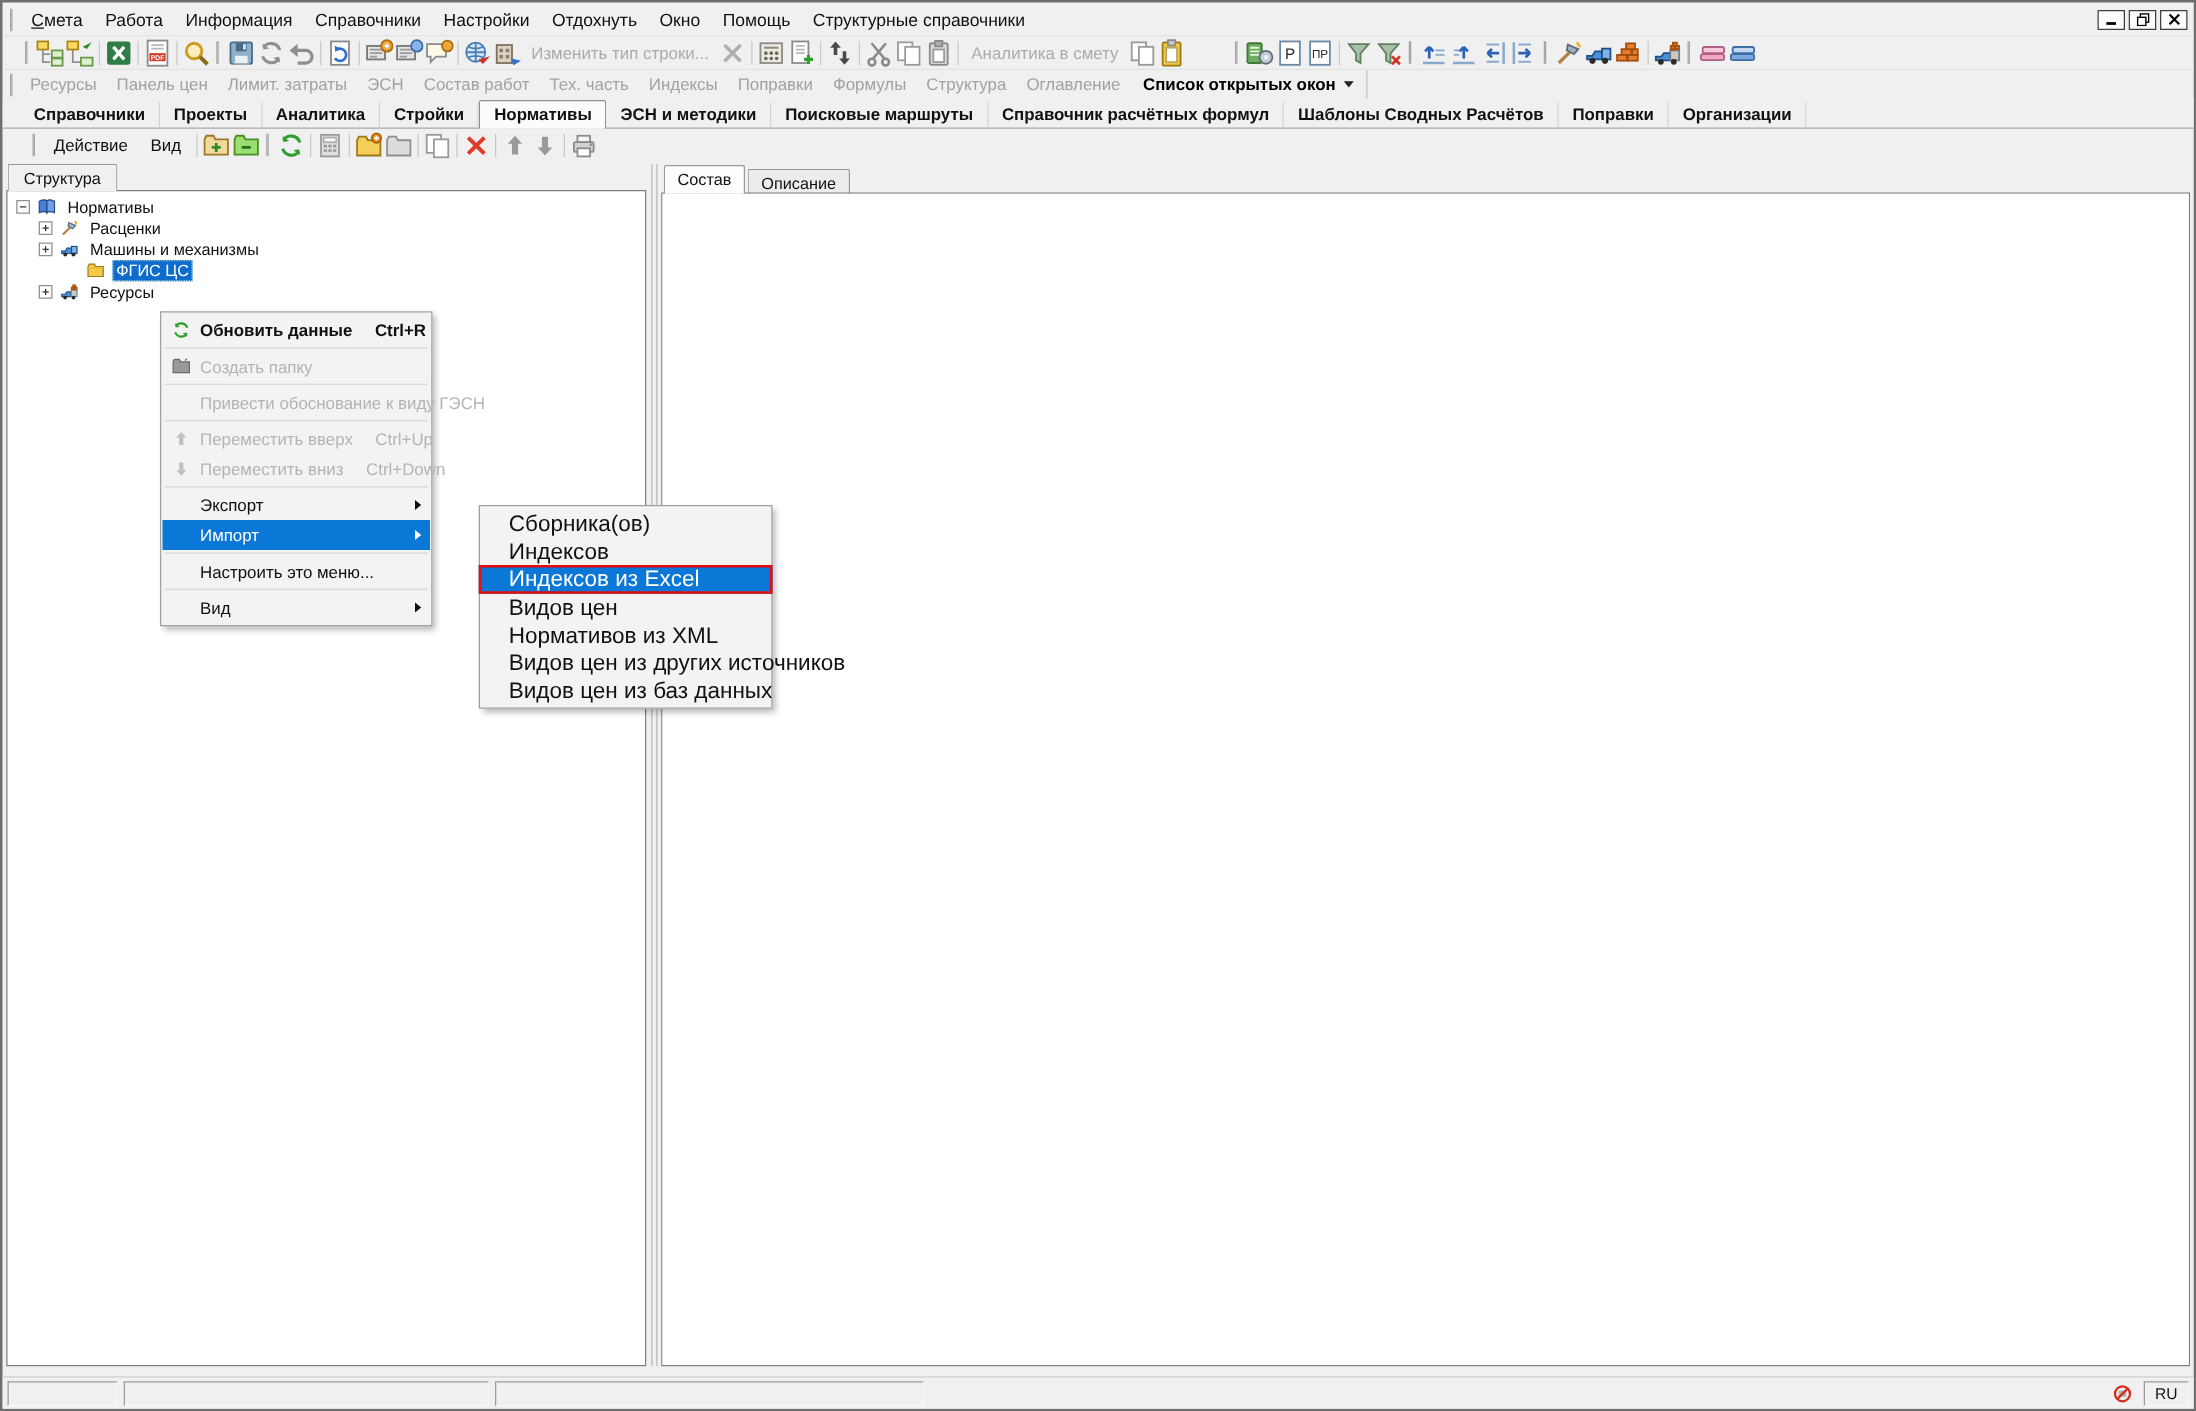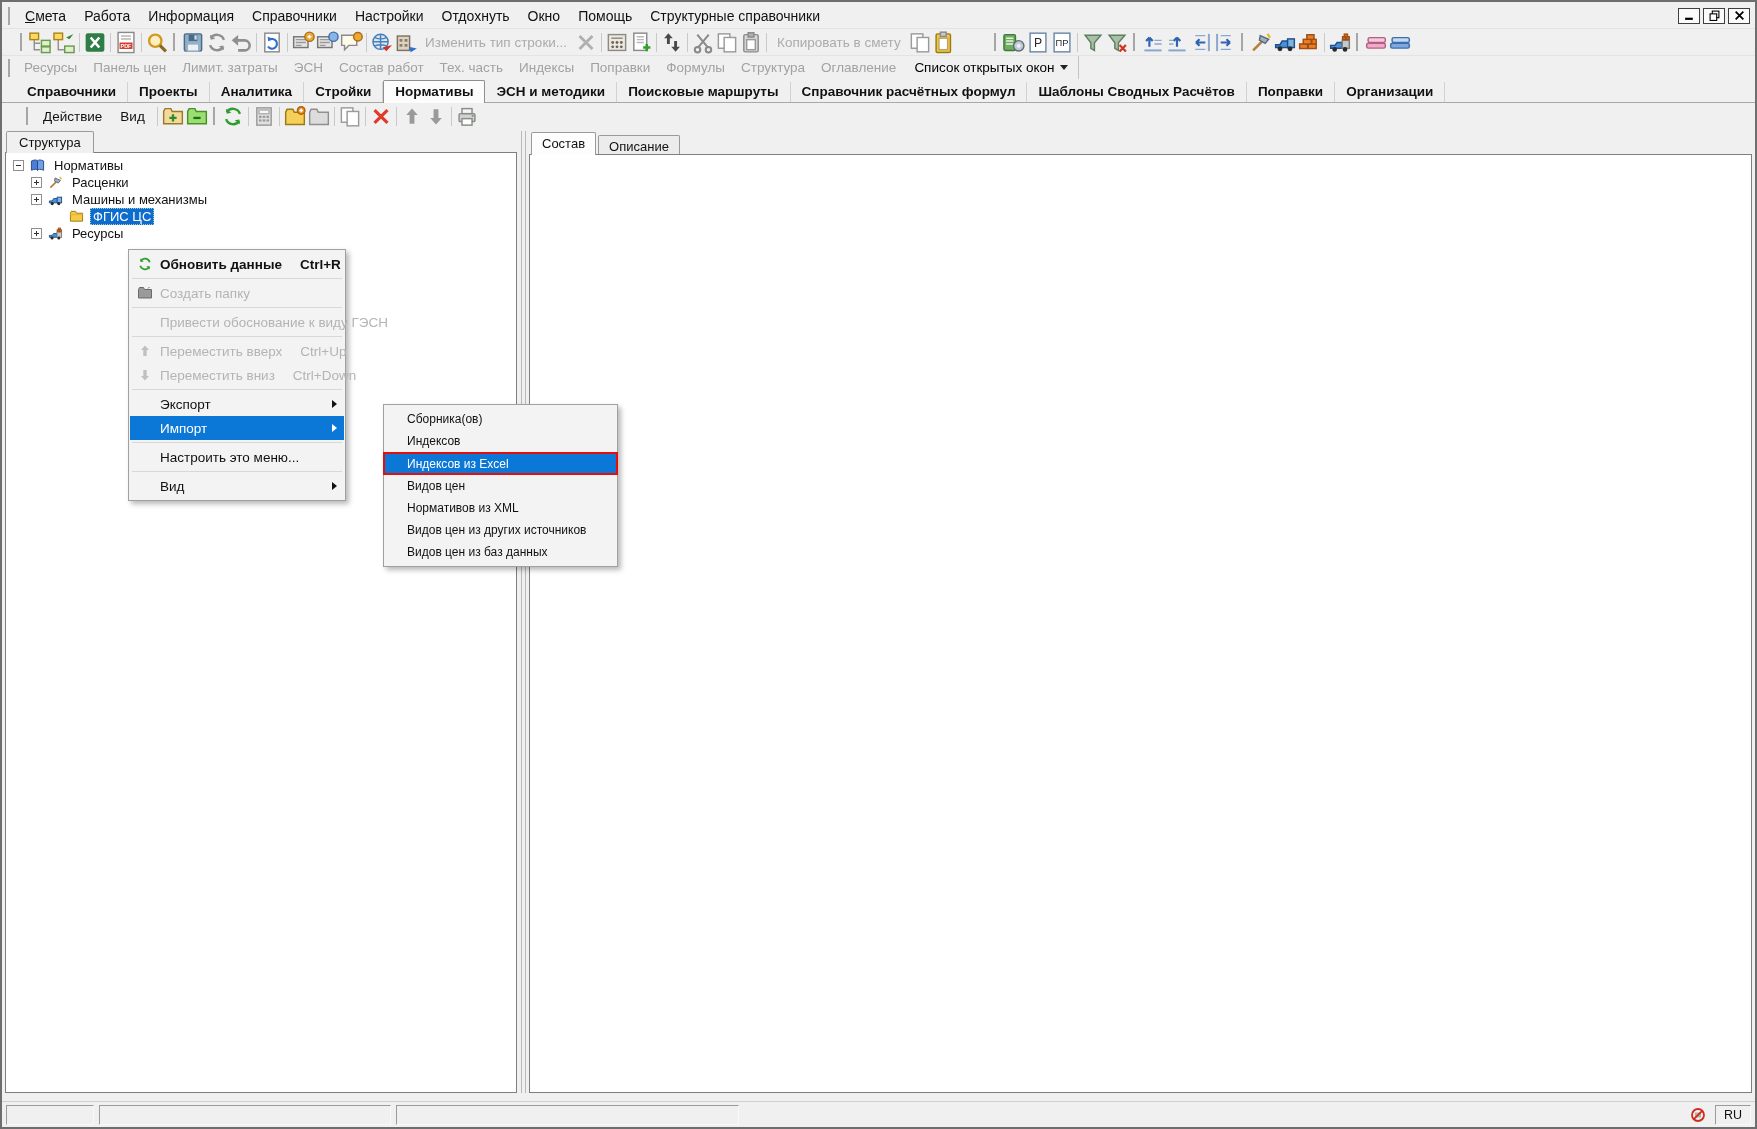--- a/index.html
+++ b/index.html
@@ -22,21 +22,21 @@
   .winbtn{width:22px;height:16px;border:1px solid #3f3f3f;background:#fbfbfb;display:inline-flex;align-items:center;justify-content:center;margin-left:3px;flex:none}
   .winbtn svg{width:11px;height:11px}
   
   .toolbar{display:flex;align-items:center;border-top:1px solid #e3e3e3;flex:none}
   .tb1{height:27px;padding:0 14px}
   .tbtn{width:24px;height:23px;display:inline-flex;align-items:center;justify-content:center;flex:none}
   .tlabel{font-size:13.5px;color:#ababab;padding:0 7px;white-space:nowrap}
   .gap30{width:34px;flex:none}
   .tb2{height:24px;padding:0 2px;font-size:13.5px}
   .t2item{color:#a2a2a2;padding:0 8px;white-space:nowrap}
-  .t2bold{color:#000;font-weight:normal;padding:0 4px 0 10px;white-space:nowrap}
+  .t2bold{color:#000;font-weight:bold;padding:0 4px 0 10px;white-space:nowrap}
   .caret{width:0;height:0;border-left:4px solid transparent;border-right:4px solid transparent;border-top:5px solid #222;display:inline-block;margin:0 10px 0 2px}
   .t2sep{width:1px;height:24px;background:#c4c4c4}
   
   .tabstrip{height:24px;background:#f0f0f0;border-bottom:1px solid #a8a8a8;display:flex;align-items:flex-end;padding-left:14px;flex:none}
   .tab{font-size:13.5px;font-weight:600;padding:2px 11px;border-right:1px solid #d2d2d2;height:20px;white-space:nowrap;cursor:default}
   .tab.active{border:1px solid #8e8e8e;border-bottom:none;background:#fcfcfc;height:23px;margin-bottom:-1px;border-radius:2px 2px 0 0;padding:3px 11px;z-index:2}
   
   .actionbar{height:26px;display:flex;align-items:center;padding:0 20px;flex:none}
   .menu-label{font-size:13.5px;padding:2px 9px;white-space:nowrap}
   
@@ -79,21 +79,21 @@
   .mi .mic{width:30px;display:flex;align-items:center;justify-content:center;flex:none}
   .mic .ic{width:16px;height:16px}
   .mlabel{white-space:nowrap}
   .msc{margin-left:auto;padding-left:18px;white-space:nowrap}
   .marrow{width:0;height:0;border-top:4px solid transparent;border-bottom:4px solid transparent;border-left:5px solid currentColor;margin-left:auto}
   .mi.disabled{color:#b4b4b4}
   .mi.bold{font-weight:bold}
   .mi.hl{background:#0b77d7;color:#fff}
   .msep{height:1px;background:#d8d8d8;margin:2px 2px}
   
-  .submenu{position:absolute;left:381px;top:402px;width:235px;background:#f3f3f3;border:1px solid #a0a0a0;box-shadow:3px 3px 5px rgba(0,0,0,.28);z-index:11;padding:3px 1px;font-size:12px}
+  .submenu{position:absolute;left:381px;top:402px;width:235px;background:#f3f3f3;border:1px solid #a0a0a0;box-shadow:3px 3px 5px rgba(0,0,0,.28);z-index:11;padding:3px 1px;font-size:18px}
   .smi{height:22px;display:flex;align-items:center;padding-left:22px;white-space:nowrap;cursor:default}
   .smi.hl{background:#0b77d7;color:#fff;border:2px solid #e60d0d;margin:0 -2px;padding-left:22px;height:23px}
 </style>
 </head>
 <body>
 
 <div class="window">
 
   <div class="menubar">
     <span class="grip"></span>
@@ -282,21 +282,21 @@
         </svg>
       </span>
     <span class="tbtn ic">
         <svg viewBox="0 0 16 16">
           <rect x="3" y="2.5" width="10" height="12" rx="1" fill="#d8d8d8" stroke="#8a8a8a"></rect>
           <rect x="6" y="1.2" width="4" height="3" fill="#b0b0b0" stroke="#8a8a8a"></rect>
           <rect x="5" y="6" width="6" height="7" fill="#fff" stroke="#9a9a9a"></rect>
         </svg>
       </span>
     <span class="sep"></span>
-    <span class="tlabel">Копировать в смету</span>
+    <span class="tlabel">Аналитика в смету</span>
     <span class="tbtn ic">
         <svg viewBox="0 0 16 16">
           <rect x="2" y="2" width="8" height="10" fill="#fff" stroke="#9a9a9a"></rect>
           <rect x="6" y="4.5" width="8" height="10" fill="#fff" stroke="#9a9a9a"></rect>
         </svg>
       </span>
     <span class="tbtn ic">
         <svg viewBox="0 0 16 16">
           <rect x="2.5" y="2" width="10" height="13" rx="1" fill="#f5c742" stroke="#9a7a14"></rect>
           <rect x="5.5" y="0.8" width="4" height="3" fill="#c9c9c9" stroke="#8a8a8a"></rect>

